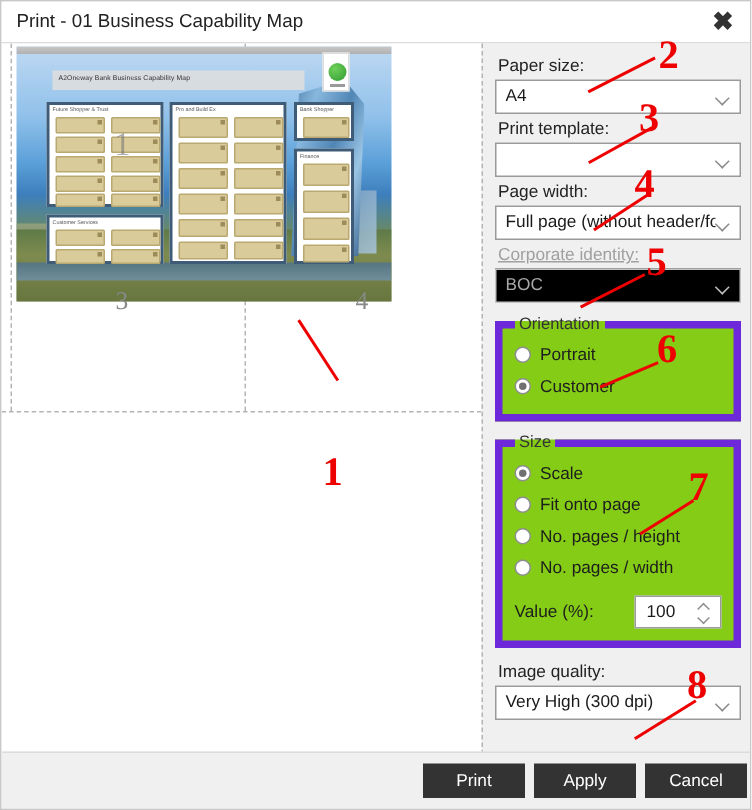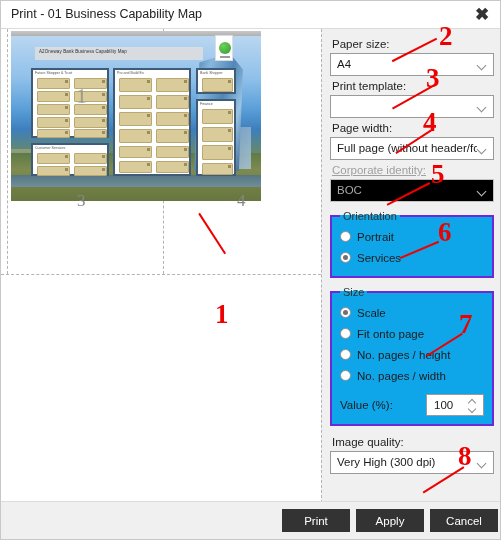--- a/index.html
+++ b/index.html
@@ -188,24 +188,24 @@
   .chev::after {
     content: ""; position: absolute; left: 0; top: 0;
     width: 6px; height: 6px;
     border-left: 1.4px solid #8c8c8c;
     border-bottom: 1.4px solid #8c8c8c;
     transform: rotate(-45deg);
   }
   .select.disabled .chev::after { border-color: #c0c0c0; }
 
   fieldset.group {
-    border: 2px solid #6d28d9;
+    border: 5px solid #6d28d9;
     margin: 8px 0 0 0;
     padding: 4px 8px 8px 8px;
-    background: #0ea5e9;
+    background: #84cc16;
   }
   fieldset.group legend {
     font-size: 11px; color: #333333;
     padding: 0 3px;
   }
   .radio-row {
     display: flex; align-items: center;
     height: 21px; cursor: pointer;
   }
   .radio {
@@ -465,21 +465,21 @@
     </div>
 
     <fieldset class="group">
       <legend>Orientation</legend>
       <div class="radio-row">
         <span class="radio"></span>
         <span class="radio-label">Portrait</span>
       </div>
       <div class="radio-row">
         <span class="radio on"></span>
-        <span class="radio-label">Services</span>
+        <span class="radio-label">Customer</span>
       </div>
     </fieldset>
 
     <fieldset class="group">
       <legend>Size</legend>
       <div class="radio-row">
         <span class="radio on"></span>
         <span class="radio-label">Scale</span>
       </div>
       <div class="radio-row">

